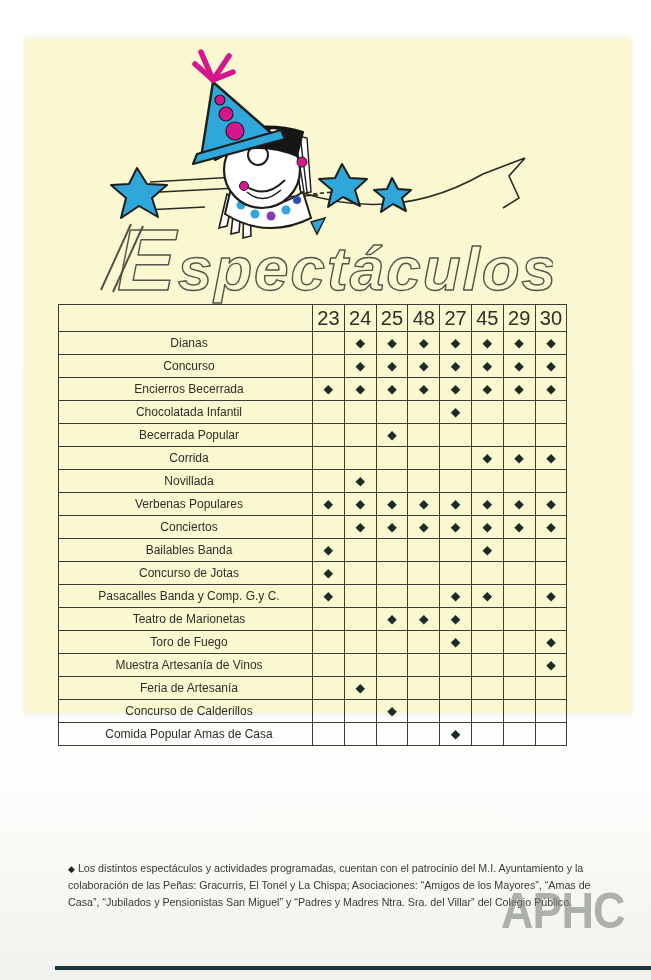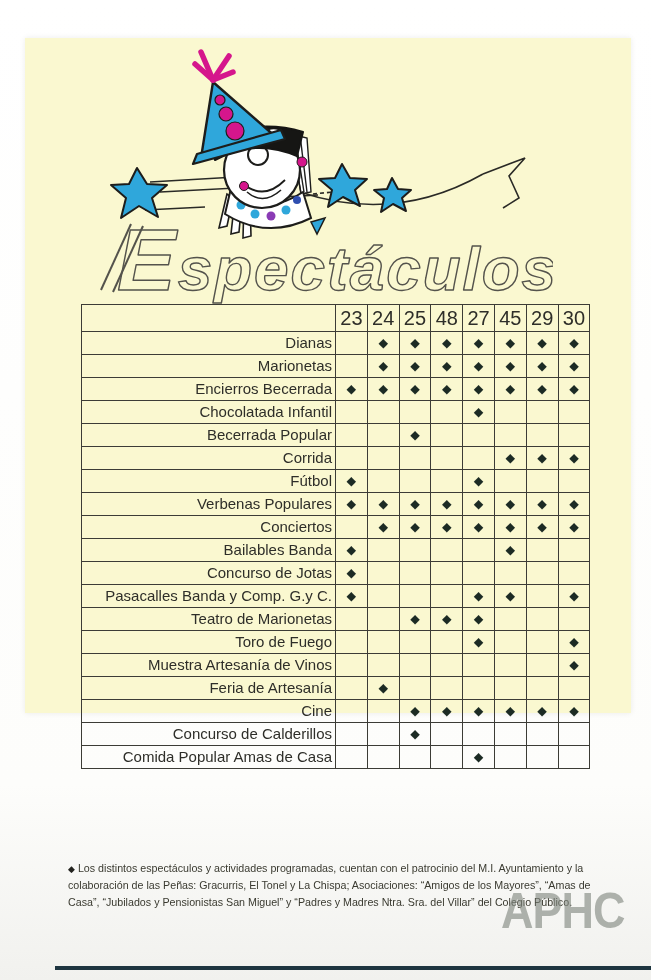--- a/index.html
+++ b/index.html
@@ -15,36 +15,36 @@
   }
   .clown-svg{position:absolute;left:80px;top:4px;}
   .title-svg{position:absolute;left:58px;top:168px;}
   .title-text{
     font-family:"Liberation Sans",sans-serif;
     font-style:italic;font-weight:bold;
     fill:none;stroke:#54534C;stroke-width:1.4;
     stroke-linejoin:round;letter-spacing:2px;
   }
   table.sched{
-    position:absolute;left:56px;top:266px;
+    position:absolute;left:33px;top:266px;
     border-collapse:collapse;table-layout:fixed;
     background:transparent;
     border-radius:11px;
   }
   table.sched th,table.sched td{
     border:1.6px solid #3C3C36;
     padding:0;box-sizing:border-box;
   }
   table.sched th{
     width:31.8px;height:27px;
     font-size:20px;font-weight:normal;color:#2E2E29;text-align:center;
   }
   table.sched th.label-col{width:254px;}
   table.sched td.label{
-    font-size:15px;color:#2E2E29;text-align:right;
+    font-size:12px;color:#2E2E29;text-align:center;
     padding:1px 3px 1px 10px;height:20.9px;line-height:20px;
     white-space:nowrap;overflow:hidden;
   }
   table.sched td.mark{
     text-align:center;vertical-align:middle;
     font-size:12.5px;color:#1C2B24;line-height:20px;
   }
   .footer{
     position:absolute;left:43px;top:822px;width:528px;
     font-size:10.7px;line-height:1.58;color:#3A3A30;
@@ -169,21 +169,21 @@
           <td class="mark"></td>
           <td class="mark">◆</td>
           <td class="mark">◆</td>
           <td class="mark">◆</td>
           <td class="mark">◆</td>
           <td class="mark">◆</td>
           <td class="mark">◆</td>
           <td class="mark">◆</td>
         </tr>
         <tr>
-          <td class="label">Marionetas</td>
+          <td class="label">Concurso</td>
           <td class="mark"></td>
           <td class="mark">◆</td>
           <td class="mark">◆</td>
           <td class="mark">◆</td>
           <td class="mark">◆</td>
           <td class="mark">◆</td>
           <td class="mark">◆</td>
           <td class="mark">◆</td>
         </tr>
         <tr>
@@ -224,26 +224,26 @@
           <td class="mark"></td>
           <td class="mark"></td>
           <td class="mark"></td>
           <td class="mark"></td>
           <td class="mark"></td>
           <td class="mark">◆</td>
           <td class="mark">◆</td>
           <td class="mark">◆</td>
         </tr>
         <tr>
-          <td class="label">Fútbol</td>
-          <td class="mark">◆</td>
-          <td class="mark"></td>
-          <td class="mark"></td>
-          <td class="mark"></td>
-          <td class="mark">◆</td>
+          <td class="label">Novillada</td>
+          <td class="mark"></td>
+          <td class="mark">◆</td>
+          <td class="mark"></td>
+          <td class="mark"></td>
+          <td class="mark"></td>
           <td class="mark"></td>
           <td class="mark"></td>
           <td class="mark"></td>
         </tr>
         <tr>
           <td class="label">Verbenas Populares</td>
           <td class="mark">◆</td>
           <td class="mark">◆</td>
           <td class="mark">◆</td>
           <td class="mark">◆</td>
@@ -332,31 +332,20 @@
         <tr>
           <td class="label">Feria de Artesanía</td>
           <td class="mark"></td>
           <td class="mark">◆</td>
           <td class="mark"></td>
           <td class="mark"></td>
           <td class="mark"></td>
           <td class="mark"></td>
           <td class="mark"></td>
           <td class="mark"></td>
-        </tr>
-        <tr>
-          <td class="label">Cine</td>
-          <td class="mark"></td>
-          <td class="mark"></td>
-          <td class="mark">◆</td>
-          <td class="mark">◆</td>
-          <td class="mark">◆</td>
-          <td class="mark">◆</td>
-          <td class="mark">◆</td>
-          <td class="mark">◆</td>
         </tr>
         <tr>
           <td class="label">Concurso de Calderillos</td>
           <td class="mark"></td>
           <td class="mark"></td>
           <td class="mark">◆</td>
           <td class="mark"></td>
           <td class="mark"></td>
           <td class="mark"></td>
           <td class="mark"></td>

